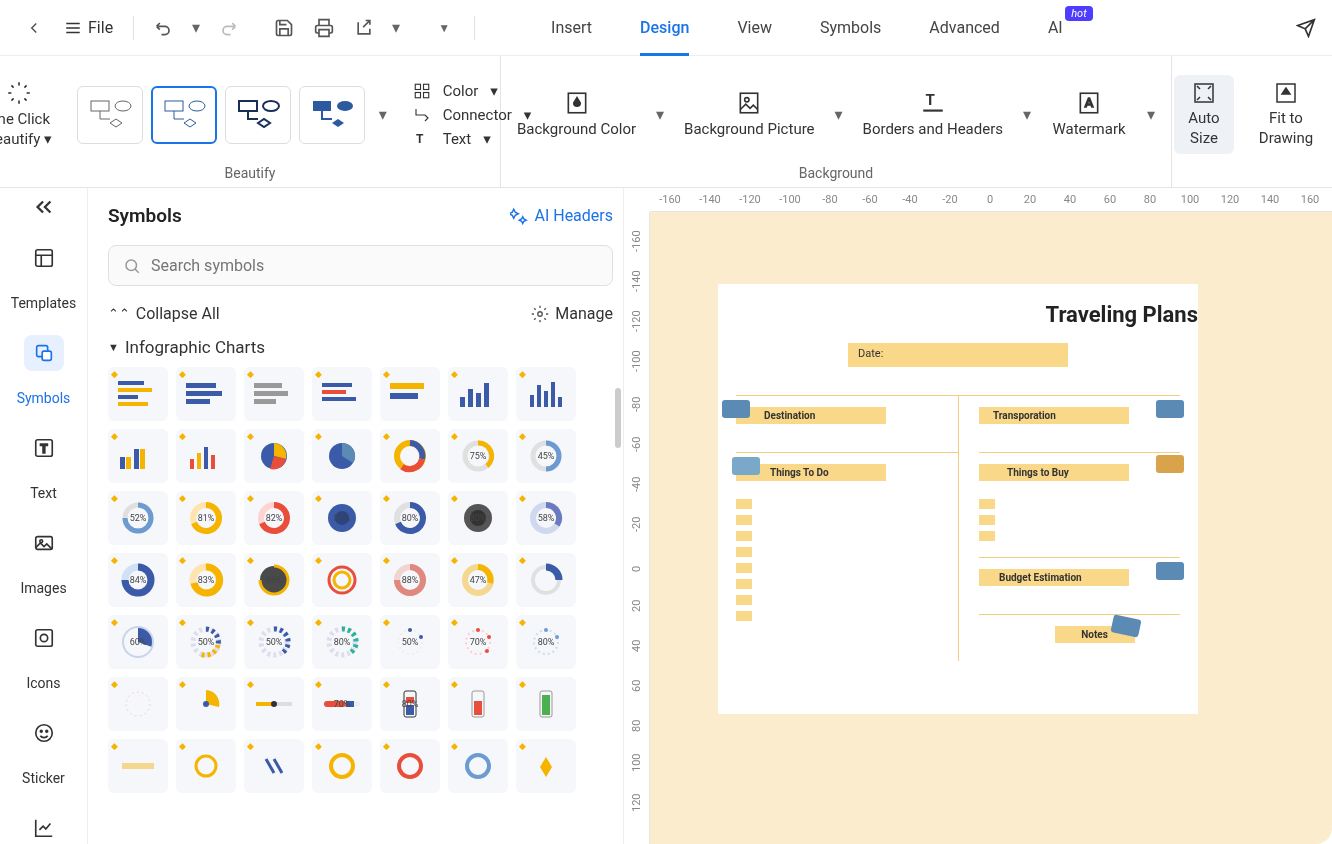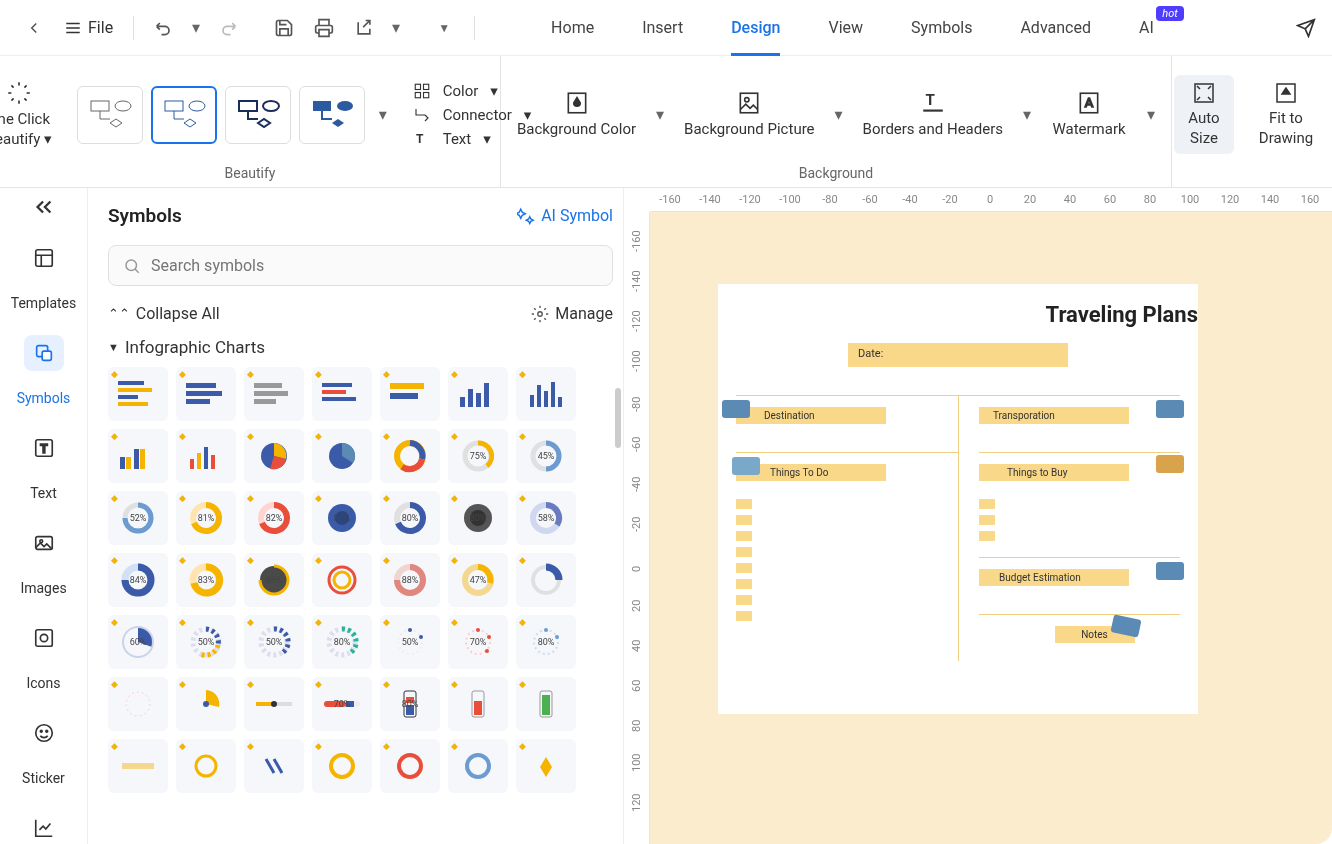--- a/index.html
+++ b/index.html
@@ -66,21 +66,21 @@
 .ruler-v { position: absolute; top: 24px; left: 0; width: 26px; bottom: 0; background: #fff; border-right: 1px solid #e5e5e5; display:flex; flex-direction:column; align-items:center; font-size:11px; color:#888; overflow:hidden; }
 .ruler-v span { height: 40px; display:flex; align-items:center; writing-mode: vertical-rl; transform: rotate(180deg); }
 .canvas { position: absolute; top: 24px; left: 26px; right: 0; bottom: 0; background: #fbeccd; overflow: hidden; }
 .doc { position: absolute; left: 68px; top: 72px; width: 480px; height: 430px; background: #fff; }
 .doc-title { text-align: right; font-size: 22px; font-weight: 700; margin-top: 18px; color: #222; }
 .date-bar { margin: 16px auto 0; width: 220px; height: 24px; background: #f9d889; font-size: 11px; padding: 4px 10px; color:#333; }
 .doc-grid { display: grid; grid-template-columns: 1fr 1fr; gap: 0; margin-top: 28px; padding: 0 18px; }
 .doc-col { border-top: 1px solid #f0d080; padding-top: 8px; position:relative; }
 .doc-col.right { border-left: 1px solid #f0d080; padding-left: 20px; }
 .section-label { background: #f9d889; font-size: 10px; padding: 3px 14px; display: inline-block; min-width: 150px; color:#333; }
-.section-wrap { position:relative; margin-bottom: 18px; }
+.section-wrap { position:relative; margin-bottom: 18px; font-weight: bold; }
 .mini-box { width: 16px; height: 10px; background: #f9d889; margin-top: 6px; }
 .il-icon { position:absolute; width:28px; height:18px; background:#5b8bb5; border-radius:3px; }
 svg { display: block; }
 </style>
 </head>
 <body>
 
 <div class="topbar">
   <div class="tb-btn">
     <svg width="18" height="18" viewBox="0 0 24 24" fill="none" stroke="#555" stroke-width="2">
@@ -123,23 +123,20 @@
       </svg>
   </div>
   <div class="dd-small">▾</div>
   <div style="width:12px"></div>
   <div class="tb-btn">
       <span style="font-size:12px;color:#666">▼</span>
     </div>
   <div class="divider"></div>
 
   <div class="menu">
-    <div class="menu-item">
-        <span>Home</span>
-      </div>
     <div class="menu-item">
         <span>Insert</span>
       </div>
     <div class="menu-item active">
         <span>Design</span>
       </div>
     <div class="menu-item">
         <span>View</span>
       </div>
     <div class="menu-item">
@@ -366,21 +363,21 @@
     </div>
   </div>
 
   <div class="panel">
     <div class="panel-head">
       <div class="panel-title">Symbols</div>
       <div class="ai-symbol">
         <svg width="18" height="18" viewBox="0 0 24 24" fill="none" stroke="#1a73e8" stroke-width="2">
             <path d="M5 3l2 4 4 2-4 2-2 4-2-4-4-2 4-2zM17 13l1.5 3 3 1.5-3 1.5-1.5 3-1.5-3-3-1.5 3-1.5z"></path>
           </svg>
-        <span>AI Symbol</span>
+        <span>AI Headers</span>
       </div>
     </div>
     <div class="search-box">
       <svg width="18" height="18" viewBox="0 0 24 24" fill="none" stroke="#999" stroke-width="2">
           <circle cx="11" cy="11" r="7"></circle>
           <path d="M21 21l-5-5"></path>
         </svg>
       <input type="text" placeholder="Search symbols" style="">
     </div>
     <div class="panel-row">

